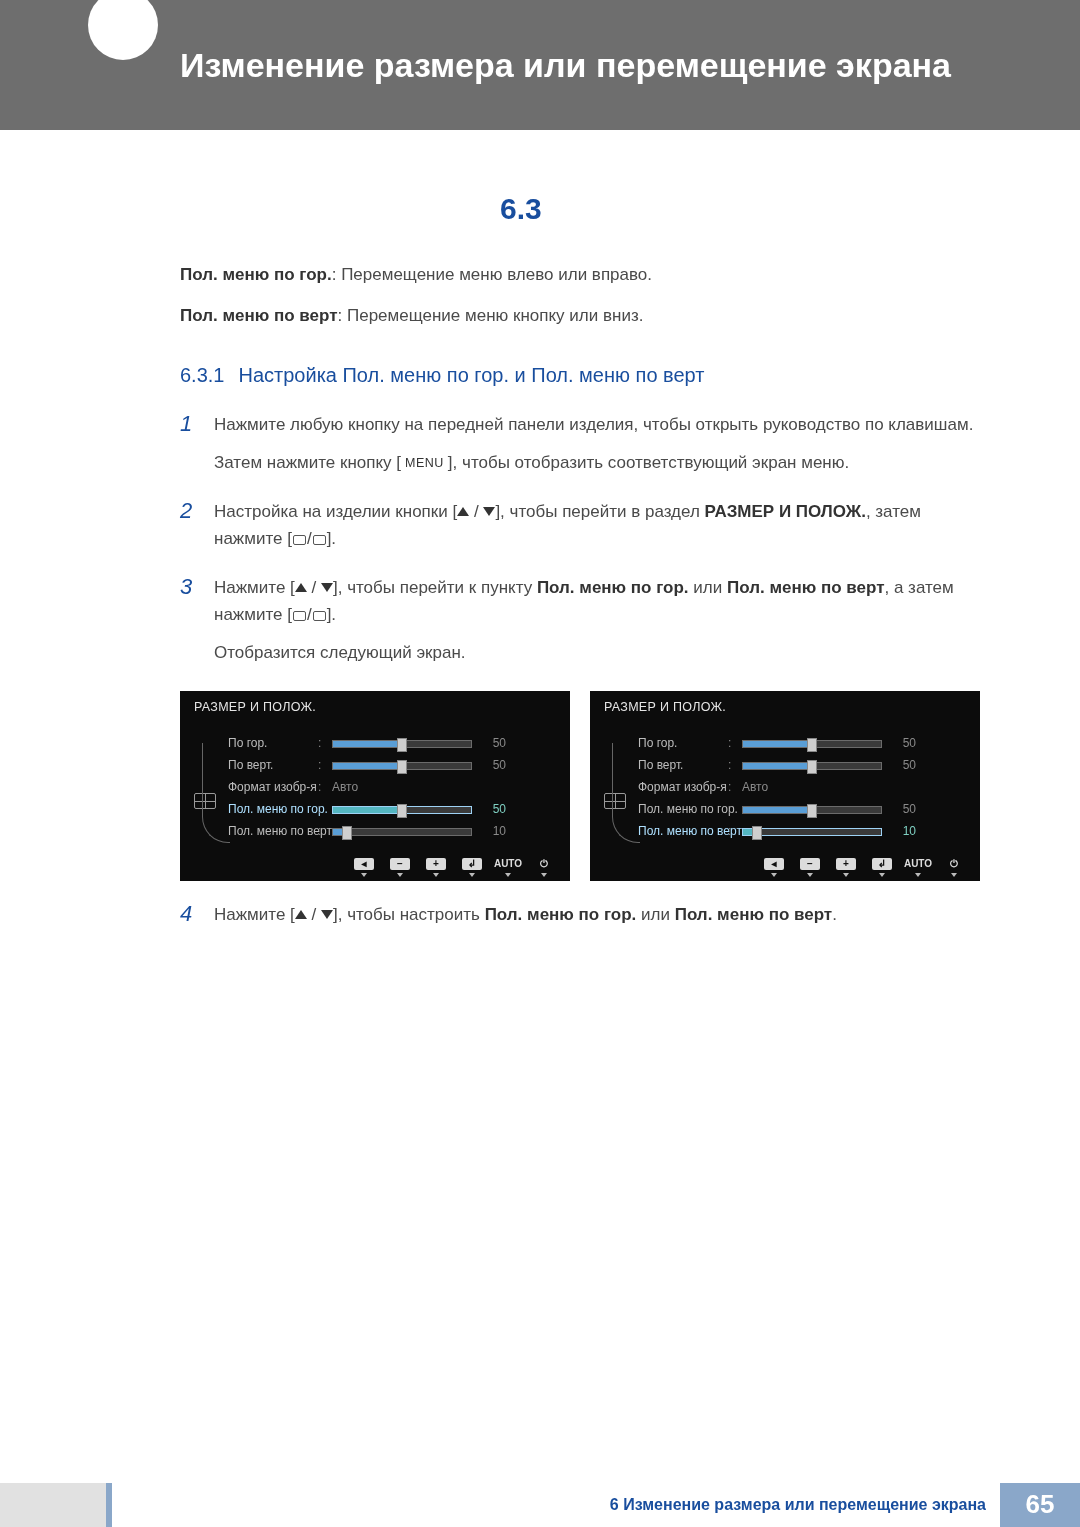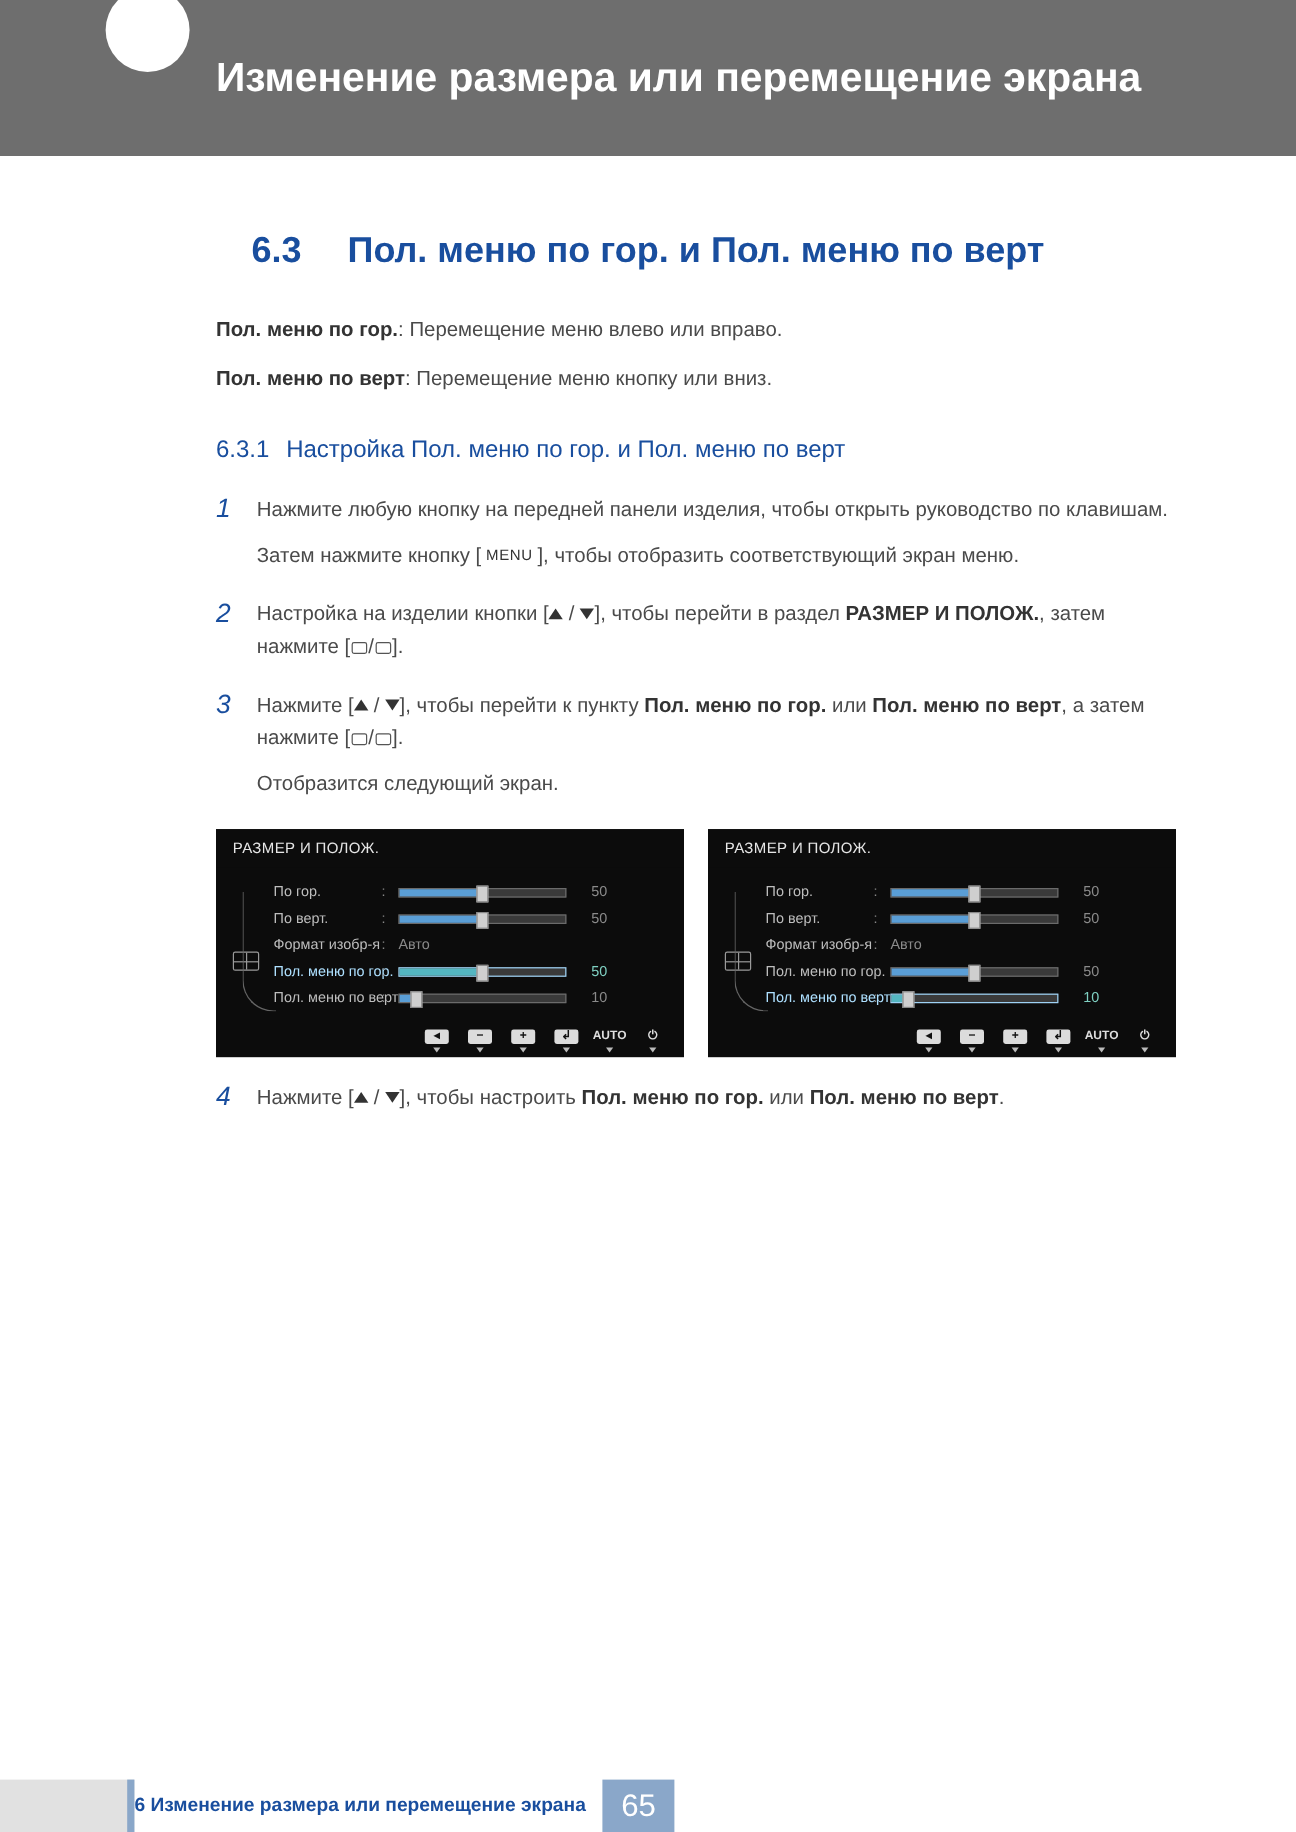--- a/index.html
+++ b/index.html
@@ -174,49 +174,48 @@
     display: flex; height: 44px;
   }
   .footer .spine {
     width: 112px; background: #e1e1e1; position: relative;
   }
   .footer .spine::after {
     content: ''; position: absolute; right: 0; top: 0; bottom: 0; width: 6px;
     background: #8aa7c9;
   }
   .footer .rest {
-    flex: 1; display: flex; align-items: center; justify-content: flex-start;
+    flex: 1; display: flex; align-items: center; justify-content: flex-end;
     padding-right: 0;
   }
   .footer .chapter {
     color: #194e9e; font-size: 16px; font-weight: 600;
     padding-right: 14px;
   }
   .footer .pagebox {
     background: #8aa7c9; color: #fff;
-    width: 60px; height: 44px;
+    width: 80px; height: 44px;
     display: flex; align-items: center; justify-content: center;
-    font-size: 26px; font-weight: 400;
+    font-size: 26px; font-weight: 700;
   }
 </style>
 </head>
 <body>
 
 <div class="page">
 
   <div class="header">
     <div class="header-badge"></div>
     <div class="header-title">Изменение размера или перемещение экрана</div>
   </div>
 
   <div class="content">
 
     <div class="sec">
       <div class="sec-num">6.3</div>
-      <div class="sec-title">Пол. меню по гор. и Пол. меню по верт</div>
     </div>
 
     <div class="defs">
       <p>
         <b>Пол. меню по гор.</b><span>: Перемещение меню влево или вправо.</span>
       </p>
       <p>
         <b>Пол. меню по верт</b><span>: Перемещение меню кнопку или вниз.</span>
       </p>
     </div>

